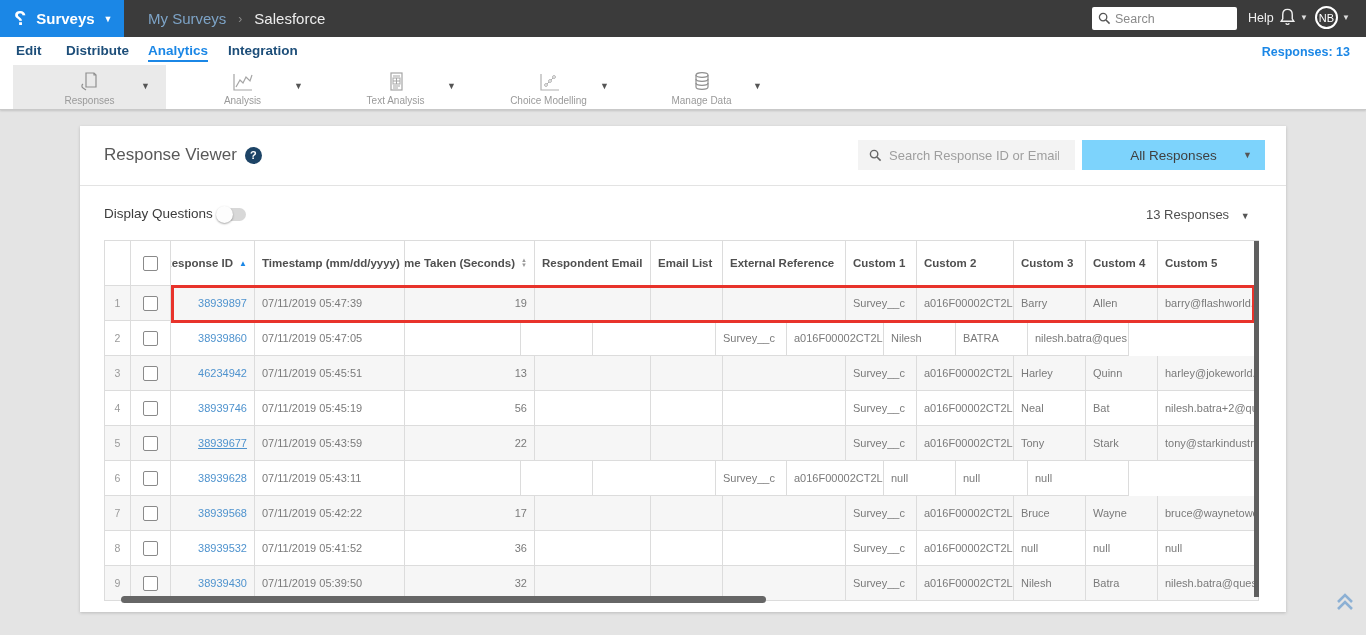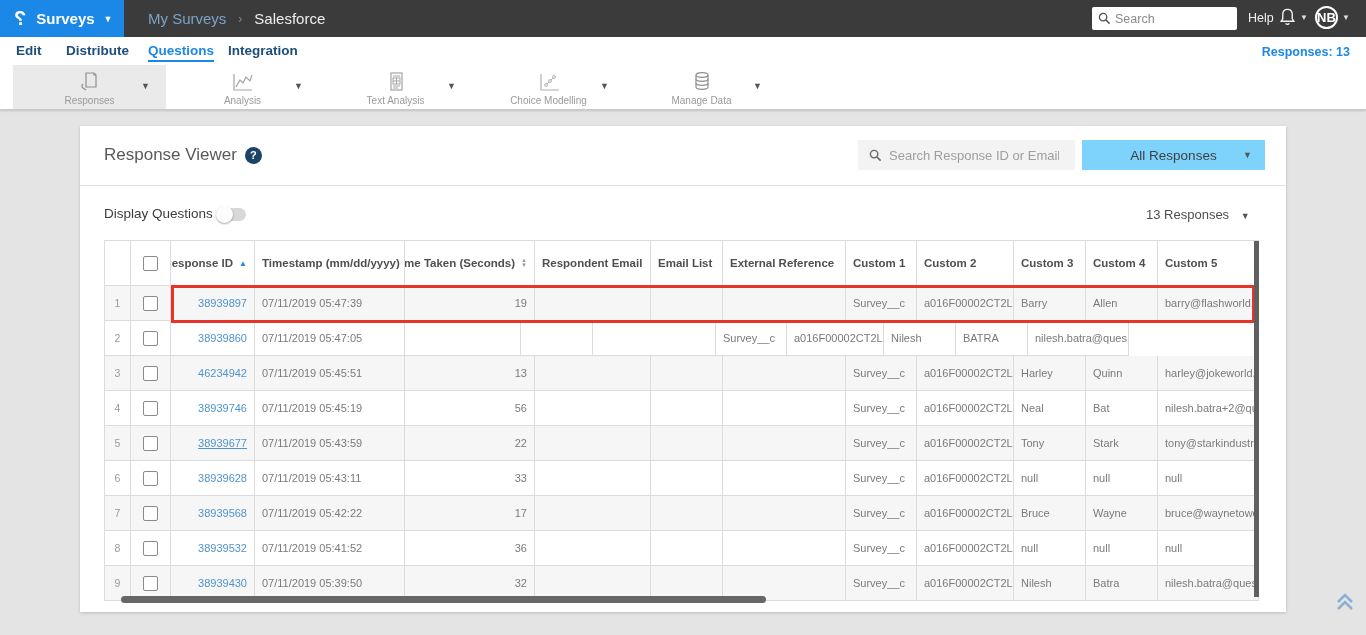--- a/index.html
+++ b/index.html
@@ -17,21 +17,21 @@
   .crumb-sep { color:#8a8a8a; margin:0 12px; font-size:12px; }
   .crumb-current { color:#ededed; }
   .top-search { position:absolute; left:1092px; top:7px; width:145px; height:23px; background:#fff; border-radius:2px; display:flex; align-items:center; }
   .top-search input { border:none; outline:none; background:transparent; font-size:12.5px; color:#444; width:110px; font-family:inherit; }
   .top-search input::placeholder { color:#8a8a8a; }
   .mag { margin:0 4px 0 6px; }
   .help-link { position:absolute; left:1248px; top:11px; color:#f0f0f0; font-size:12.5px; cursor:pointer; }
   .bell-wrap { position:absolute; left:1278px; top:6px; display:flex; align-items:center; cursor:pointer; }
   .bell-wrap .caret { color:#ddd; font-size:8px; margin-left:3px; }
   .avatar-wrap { position:absolute; left:1315px; top:6px; display:flex; align-items:center; cursor:pointer; }
-  .avatar { width:23px; height:23px; border:2px solid #fff; border-radius:50%; color:#fff; font-size:13px; font-weight:bold; display:flex; align-items:center; justify-content:center; }
+  .avatar { width:23px; height:23px; border:2px solid #fff; border-radius:50%; color:#fff; font-size:11px; font-weight:normal; display:flex; align-items:center; justify-content:center; }
   .avatar-wrap .caret { color:#ddd; font-size:8px; margin-left:4px; }
 
   
   .nav { position:absolute; left:0; top:37px; width:1366px; height:28px; background:#fff; z-index:19; }
   .nav-item { position:absolute; top:6px; font-size:13.5px; font-weight:600; color:#1d4e79; cursor:pointer; }
   .nav-item.active { color:#1b87e6; border-bottom:2px solid #1b87e6; padding-bottom:2px; }
   .resp-count { position:absolute; right:16px; top:8px; font-size:12.5px; font-weight:600; color:#1b87e6; }
 
   
   .toolbar { position:absolute; left:0; top:65px; width:1366px; height:45px; background:#fff; border-bottom:1px solid #c9c9c9; box-shadow:0 1px 2px rgba(0,0,0,.15); z-index:18; }
@@ -109,21 +109,21 @@
   </div>
   <div class="avatar-wrap">
     <span class="avatar">NB</span>
     <span class="caret">▼</span>
   </div>
 </div>
 
 <div class="nav">
   <span class="nav-item" style="left:16px">Edit</span>
   <span class="nav-item" style="left:66px">Distribute</span>
-  <span class="nav-item active" style="left:148px">Questions</span>
+  <span class="nav-item active" style="left:148px">Analytics</span>
   <span class="nav-item" style="left:228px">Integration</span>
   <span class="resp-count">Responses: 13</span>
 </div>
 
 <div class="toolbar">
   <div class="tool-item active" style="left:13px">
     <svg class="tool-icon" width="24" height="24" viewBox="0 0 24 24">
         <path d="M8 3 h8 l2 2 v12 h-10 z" fill="none" stroke="#8f8f8f" stroke-width="1.2"></path>
         <path d="M16 3 v2 h2" fill="none" stroke="#8f8f8f" stroke-width="1.2"></path>
         <path d="M5 14 c-1.5 1 -1.5 3 0 4 l3 2" fill="none" stroke="#8f8f8f" stroke-width="1.2"></path>
@@ -332,21 +332,20 @@
         <div class="tcell " style="width: 72px; flex: 0 0 72px;">Stark</div>
         <div class="tcell " style="width: 101px; flex: 0 0 101px;">tony@starkindustr</div>
       </div>
       <div class="trow">
         <div class="tcell al-c rownum" style="width: 26px; flex: 0 0 26px;">6</div>
         <div class="tcell al-c" style="width: 40px; flex: 0 0 40px;">
           <span class="cbx"></span>
         </div>
         <div class="tcell al-r rid" style="width: 84px; flex: 0 0 84px;">38939628</div>
         <div class="tcell " style="width: 150px; flex: 0 0 150px;">07/11/2019 05:43:11</div>
-        <div class="tcell al-r" style="width: 130px; flex: 0 0 130px;">33</div>
         <div class="tcell " style="width: 116px; flex: 0 0 116px;"></div>
         <div class="tcell " style="width: 72px; flex: 0 0 72px;"></div>
         <div class="tcell " style="width: 123px; flex: 0 0 123px;"></div>
         <div class="tcell " style="width: 71px; flex: 0 0 71px;">Survey__c</div>
         <div class="tcell " style="width: 97px; flex: 0 0 97px;">a016F00002CT2LX</div>
         <div class="tcell " style="width: 72px; flex: 0 0 72px;">null</div>
         <div class="tcell " style="width: 72px; flex: 0 0 72px;">null</div>
         <div class="tcell " style="width: 101px; flex: 0 0 101px;">null</div>
       </div>
       <div class="trow alt">

